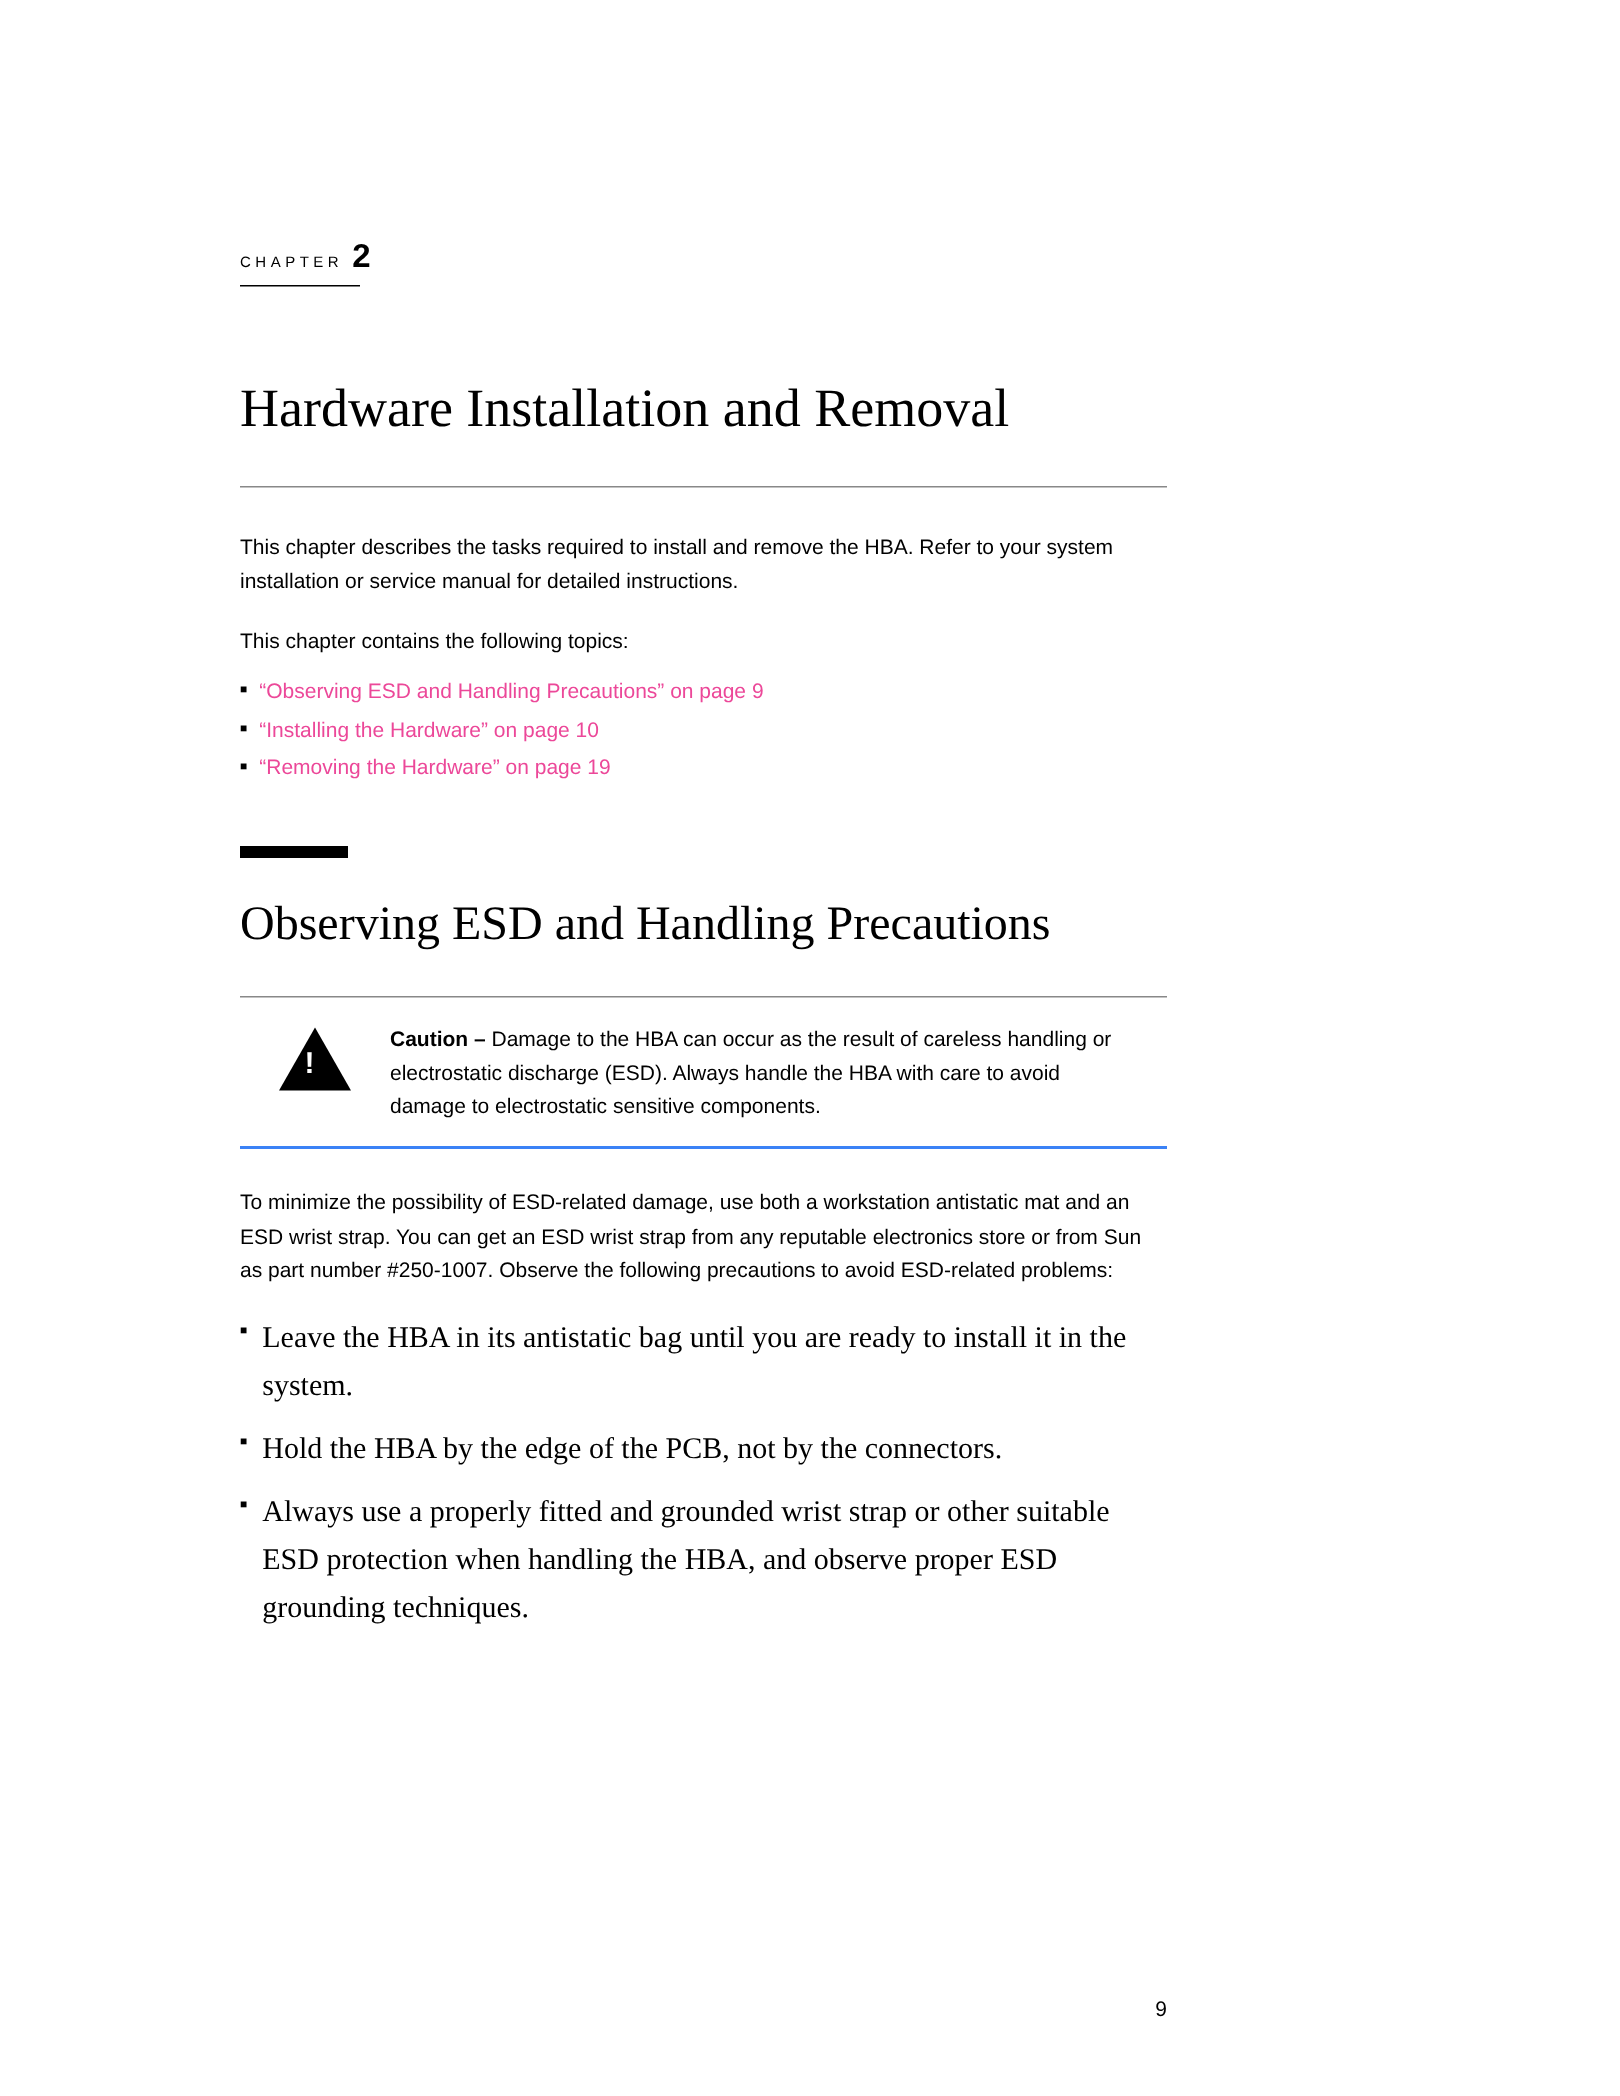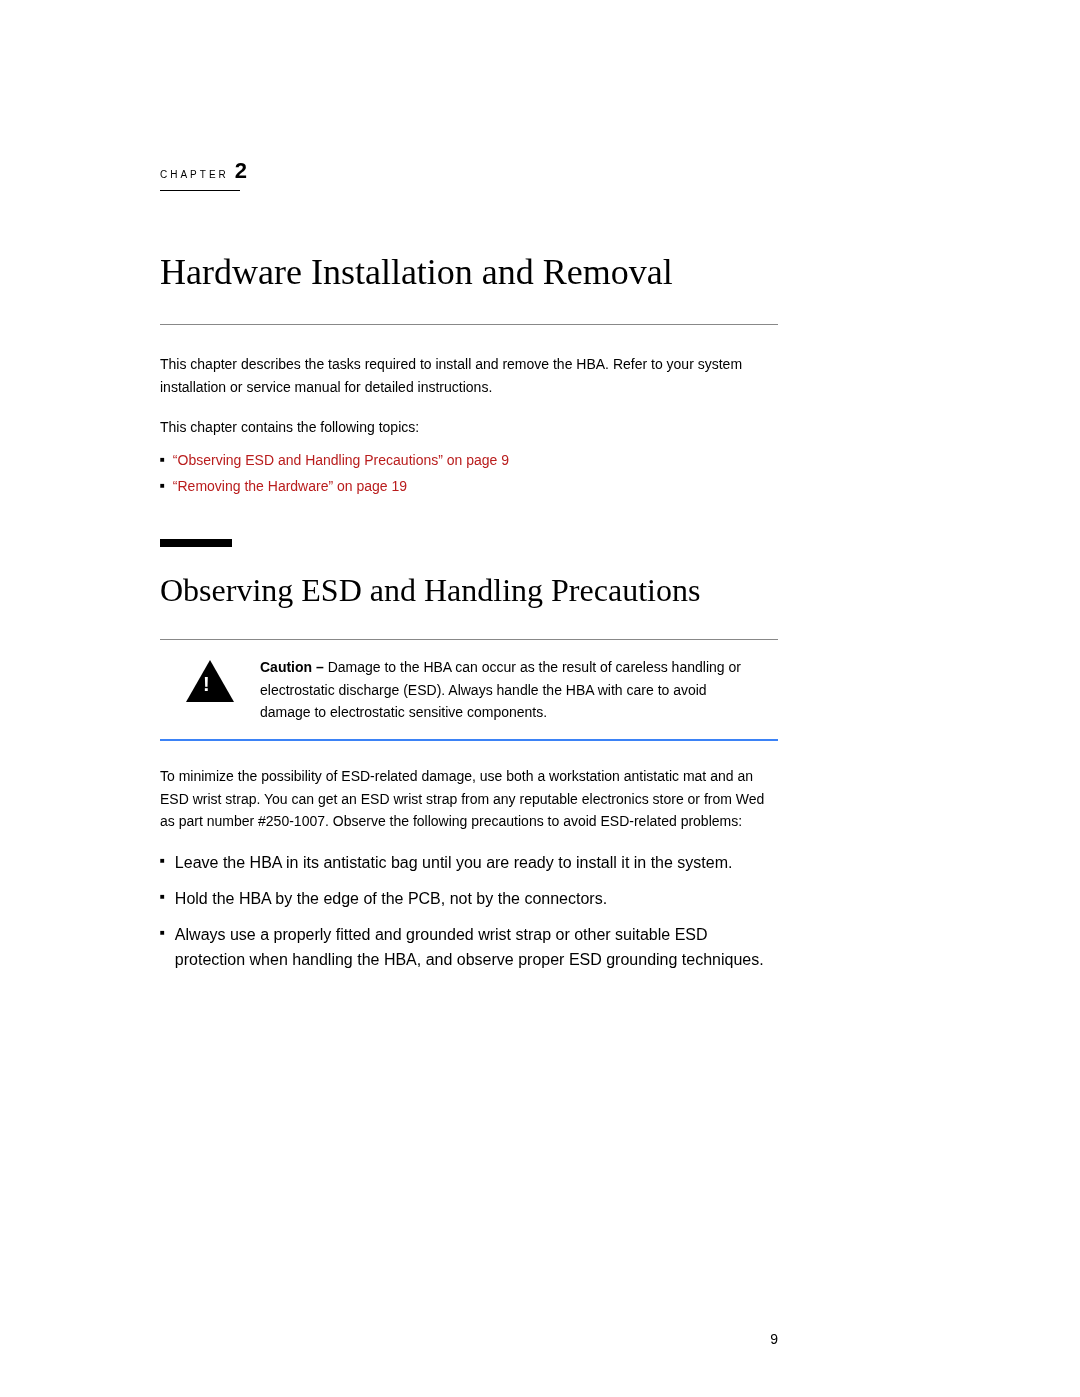--- a/index.html
+++ b/index.html
@@ -112,21 +112,21 @@
 
     .toc-list li::before {
       content: '■';
       font-size: 8px;
       margin-top: 5px;
       flex-shrink: 0;
       color: #000;
     }
 
     .toc-list li a {
-      color: #b91c1c;
+      color: #ec4899;
       text-decoration: none;
     }
 
     .section-accent {
       width: 72px;
       height: 8px;
       background: #000;
       margin-bottom: 24px;
     }
 
@@ -195,23 +195,23 @@
       font-family: Arial, Helvetica, sans-serif;
     }
 
     .bullet-list {
       list-style: none;
       margin-left: 0;
       margin-bottom: 20px;
     }
 
     .bullet-list li {
-      font-size: 16px;
-      line-height: 1.6;
-      font-family: Liberation Sans, sans-serif;
+      font-size: 20px;
+      line-height: 1.6;
+      font-family: Liberation Serif, serif;
       display: flex;
       align-items: flex-start;
       gap: 10px;
       margin-bottom: 10px;
     }
 
     .bullet-list li::before {
       content: '■';
       font-size: 8px;
       margin-top: 5px;
@@ -243,41 +243,44 @@
 
     <hr class="title-divider">
 
     <p class="intro-text">This chapter describes the tasks required to install and remove the HBA. Refer to your system installation or service manual for detailed instructions.</p>
 
     <p class="topics-intro">This chapter contains the following topics:</p>
 
     <ul class="toc-list">
       <li>
         <a href="#">“Observing ESD and Handling Precautions” on page 9</a>
+      </li>
+      <li>
+        <a href="#">“Installing the Hardware” on page 10</a>
       </li>
       <li>
         <a href="#">“Removing the Hardware” on page 19</a>
       </li>
     </ul>
 
     <div class="section-accent"></div>
 
     <h2 class="section-title">Observing ESD and Handling Precautions</h2>
 
     <div class="caution-box">
       <div class="caution-icon-wrapper">
         <div class="caution-icon-triangle"></div>
       </div>
       <p class="caution-text">
         <strong>Caution –</strong>
         <span>Damage to the HBA can occur as the result of careless handling or electrostatic discharge (ESD). Always handle the HBA with care to avoid damage to electrostatic sensitive components.</span>
       </p>
     </div>
 
-    <p class="body-text">To minimize the possibility of ESD-related damage, use both a workstation antistatic mat and an ESD wrist strap. You can get an ESD wrist strap from any reputable electronics store or from Wed as part number #250-1007. Observe the following precautions to avoid ESD-related problems:</p>
+    <p class="body-text">To minimize the possibility of ESD-related damage, use both a workstation antistatic mat and an ESD wrist strap. You can get an ESD wrist strap from any reputable electronics store or from Sun as part number #250-1007. Observe the following precautions to avoid ESD-related problems:</p>
 
     <ul class="bullet-list">
       <li>
         <span>Leave the HBA in its antistatic bag until you are ready to install it in the system.</span>
       </li>
       <li>
         <span>Hold the HBA by the edge of the PCB, not by the connectors.</span>
       </li>
       <li>
         <span>Always use a properly fitted and grounded wrist strap or other suitable ESD protection when handling the HBA, and observe proper ESD grounding techniques.</span>

